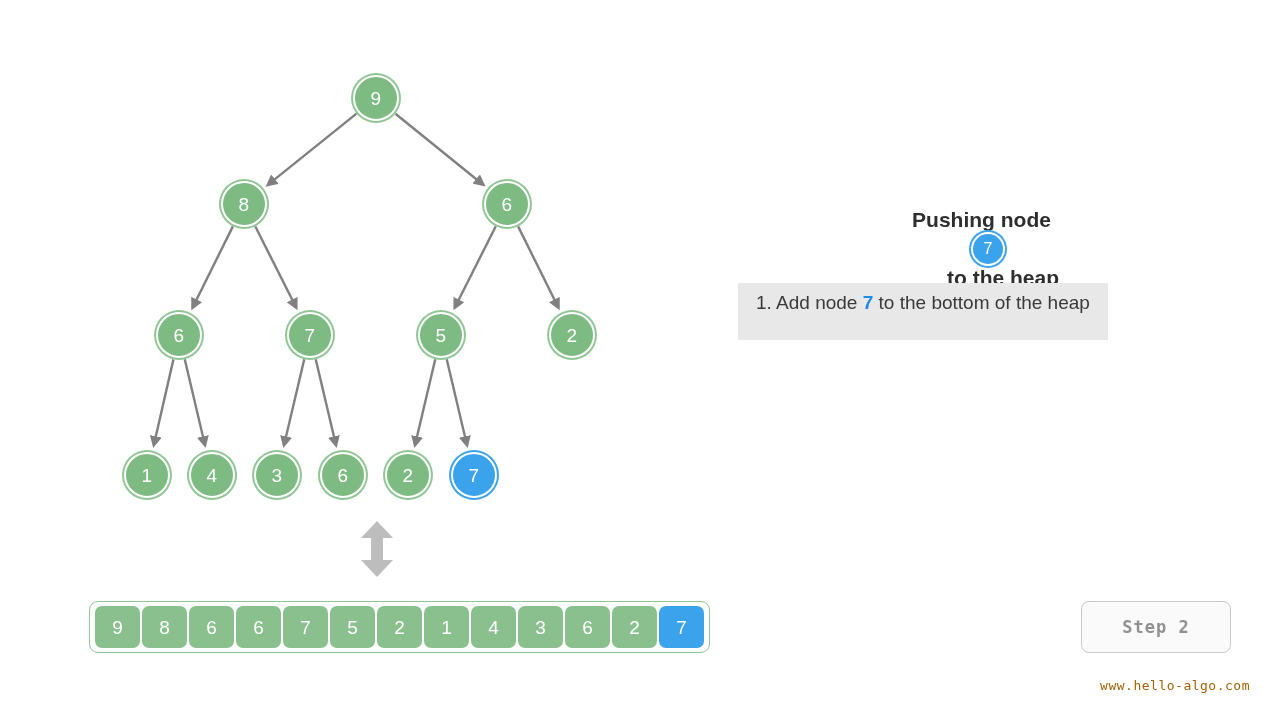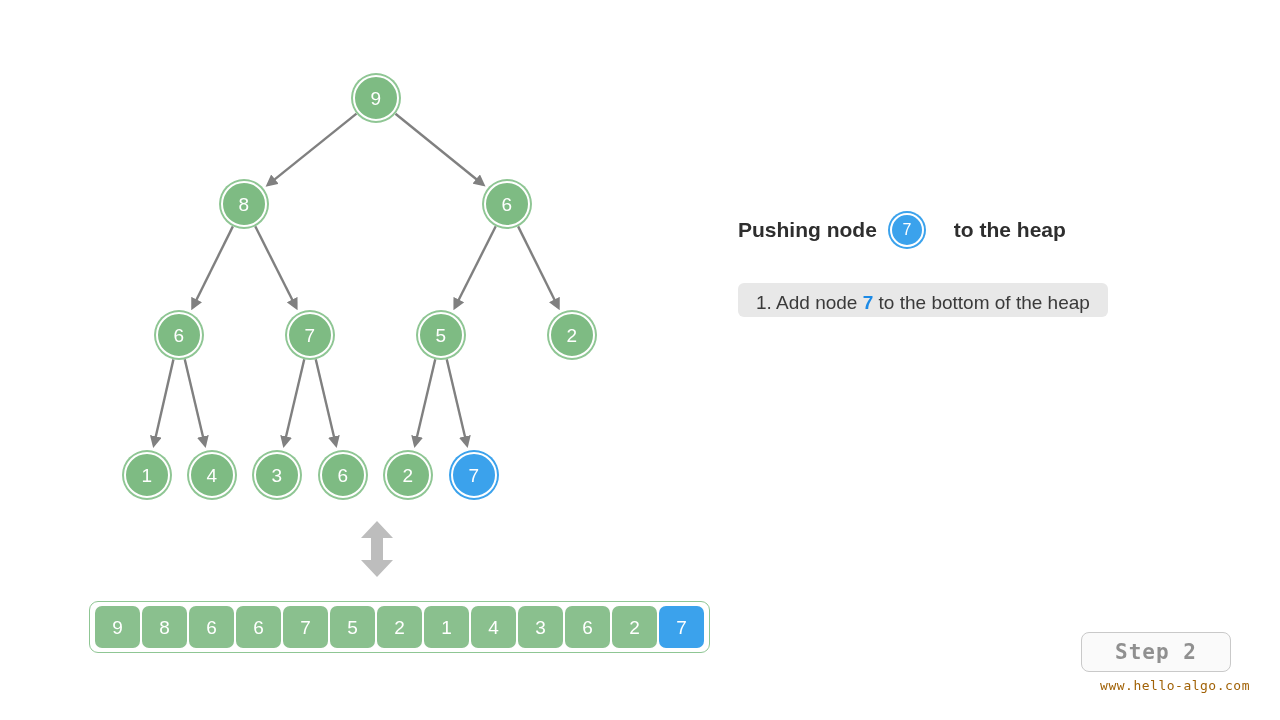--- a/index.html
+++ b/index.html
@@ -104,20 +104,21 @@
     width: 500px;
   }
   #panel-title {
     display: flex;
     align-items: center;
     font-size: 21px;
     font-weight: bold;
     color: #2e2e2e;
     height: 44px;
     white-space: nowrap;
+    flex-direction: column;
   }
   #panel-title .txt-a { margin-right: 13px; }
   #panel-title .txt-b { margin-left: 30px; text-align: right; }
   .inline-badge {
     width: 34px;
     height: 34px;
     border-radius: 50%;
     background: #3ba2ec;
     border: 2px solid #ffffff;
     box-shadow: 0 0 0 2px #3ba2ec;
@@ -126,48 +127,48 @@
     align-items: center;
     justify-content: center;
     color: #ffffff;
     font-size: 16px;
     font-weight: 400;
     flex: 0 0 auto;
   }
   #step-desc {
     margin-top: 31px;
     background: #e8e8e8;
-    border-radius: 6px;
-    padding: 9px 18px 3px 18px;
+    border-radius: 0;
+    padding: 9px 18px 26px 18px;
     font-size: 19px;
     color: #3a3a3a;
     display: inline-block;
     white-space: nowrap;
   }
   #step-desc .hl {
     color: #1c8ae6;
     font-weight: bold;
   }
 
   
   #step-badge {
     position: absolute;
     left: 1081px;
-    top: 632px;
+    top: 601px;
     width: 150px;
-    height: 40px;
+    height: 52px;
     box-sizing: border-box;
     border: 1px solid #c9c9c9;
     border-radius: 8px;
     background: #fafafa;
     display: flex;
     align-items: center;
     justify-content: center;
     font-family: "DejaVu Sans Mono", monospace;
-    font-size: 21px;
+    font-size: 17px;
     font-weight: bold;
     color: #909090;
     letter-spacing: 1px;
   }
 
   
   #footer {
     position: absolute;
     left: 1070px;
     top: 678px;

